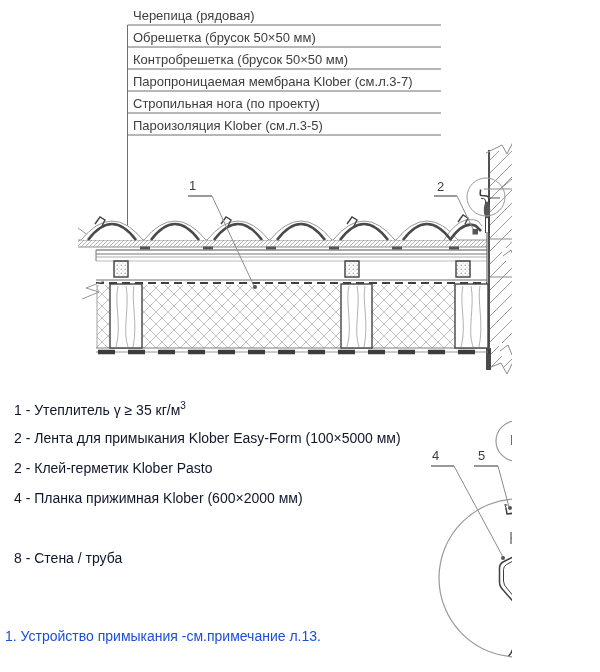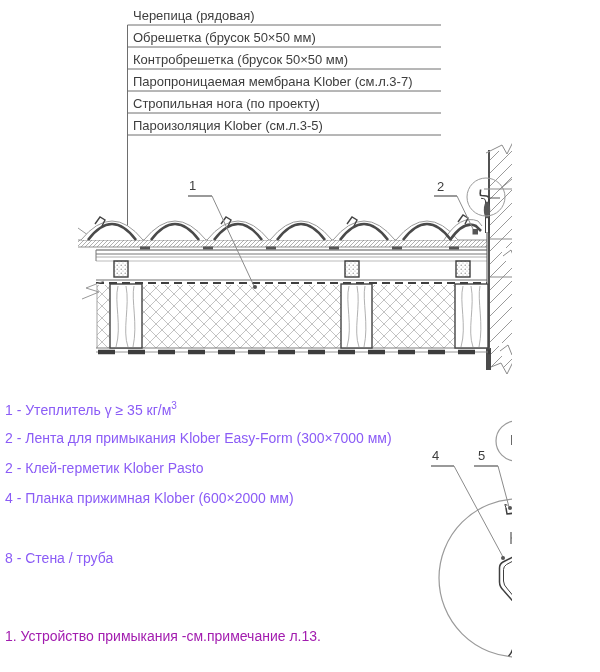--- a/index.html
+++ b/index.html
@@ -1,27 +1,27 @@
 <!DOCTYPE html>
 <html><head>
 <meta charset="utf-8">
 <style>
   html,body{margin:0;padding:0;background:#ffffff;}
   #stage{position:relative;width:512px;height:672px;background:#fff;overflow:hidden;
          font-family:"Liberation Sans", sans-serif;}
   svg{position:absolute;left:0;top:0;}
   .t{position:absolute;white-space:nowrap;color:#3d3d3d;font-size:13px;line-height:15px;}
   .toplbl{left:133px;font-size:13px;}
-  .legend-item{position:absolute;left:5px;white-space:nowrap;color:#8b5cf6;font-size:14px;}
+  .legend-item{position:absolute;left:14px;white-space:nowrap;color:#0f172a;font-size:14px;}
   .legend-item sup{font-size:10px;}
   .callout{font-size:13px;}
   .marker{font-size:16px;}
   .dim{position:absolute;transform:rotate(-90deg);transform-origin:0 0;
        font-size:13px;color:#3d3d3d;letter-spacing:0.5px;}
-  .note{position:absolute;left:5px;top:628px;font-size:14px;color:#a21caf;white-space:nowrap;}
+  .note{position:absolute;left:5px;top:628px;font-size:14px;color:#1d4ed8;white-space:nowrap;}
 </style>
 </head>
 <body>
 
 <div id="stage">
 
 <svg width="600" height="672" viewBox="0 0 600 672">
   <defs>
     <pattern id="pWall" width="13" height="13" patternUnits="userSpaceOnUse">
       <path d="M-1,14 L14,-1" stroke="#9a9a9a" stroke-width="1"></path>
@@ -224,20 +224,20 @@
 
 <div class="dim" style="left:561px;top:228px">150</div>
 <div class="dim" style="left:561px;top:271px">100</div>
 
 <div class="t callout" style="left:432px;top:448px">4</div>
 <div class="t callout" style="left:478px;top:448px">5</div>
 <div class="t callout" style="left:583px;top:448px">3</div>
 <div class="t" style="left:510px;top:432px;font-size:15px">Б</div>
 
 <div class="legend-item" style="top:400px"><span>1 - Утеплитель γ ≥ 35 кг/м</span><sup>3</sup></div>
-<div class="legend-item" style="top:430px">2 - Лента для примыкания Klober Easy-Form (300×7000 мм)</div>
+<div class="legend-item" style="top:430px">2 - Лента для примыкания Klober Easy-Form (100×5000 мм)</div>
 <div class="legend-item" style="top:460px">2 - Клей-герметик Klober  Pasto</div>
 <div class="legend-item" style="top:490px">4 - Планка прижимная Klober (600×2000 мм)</div>
 <div class="legend-item" style="top:550px">8 - Стена / труба</div>
 
 <div class="note">1. Устройство примыкания -см.примечание л.13.</div>
 
 </div>
 
 </body></html>

